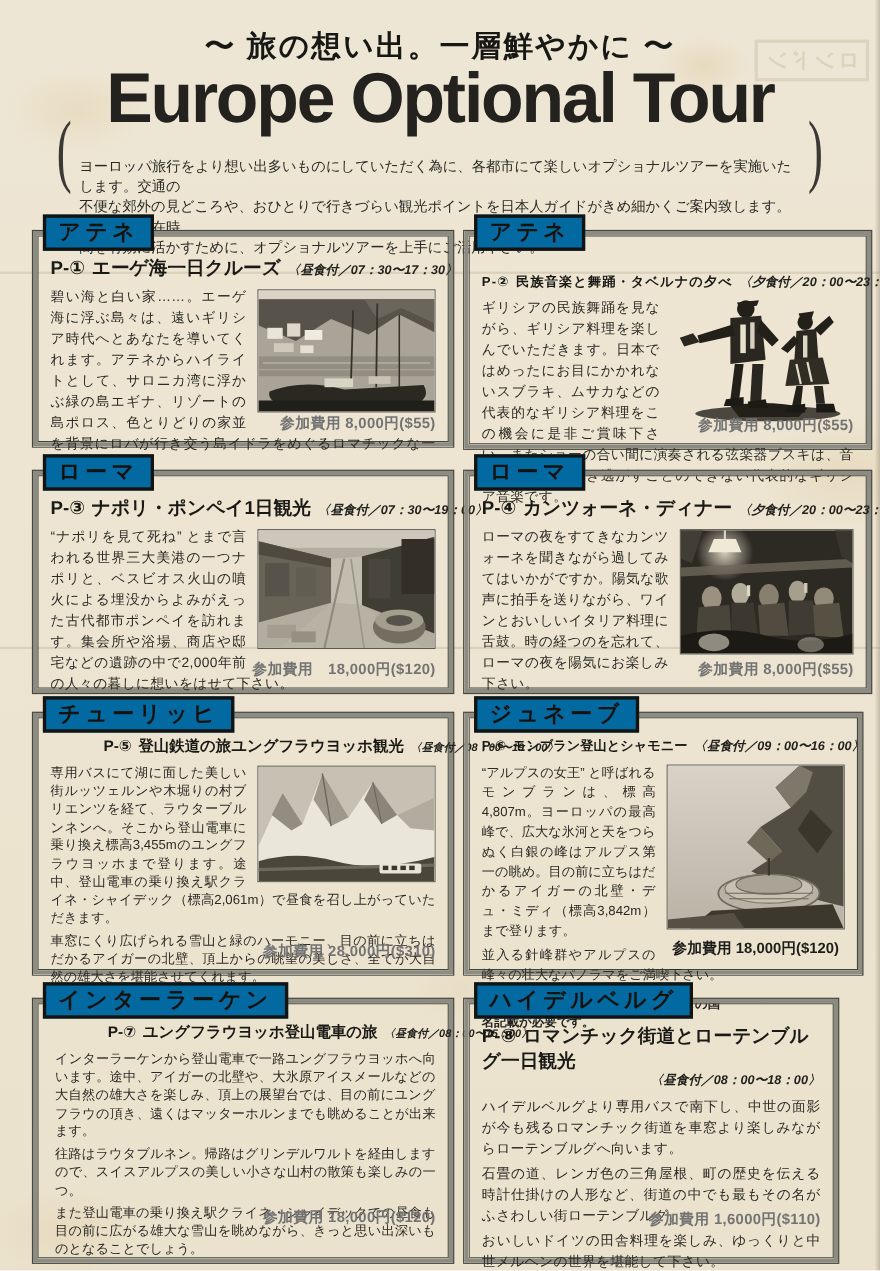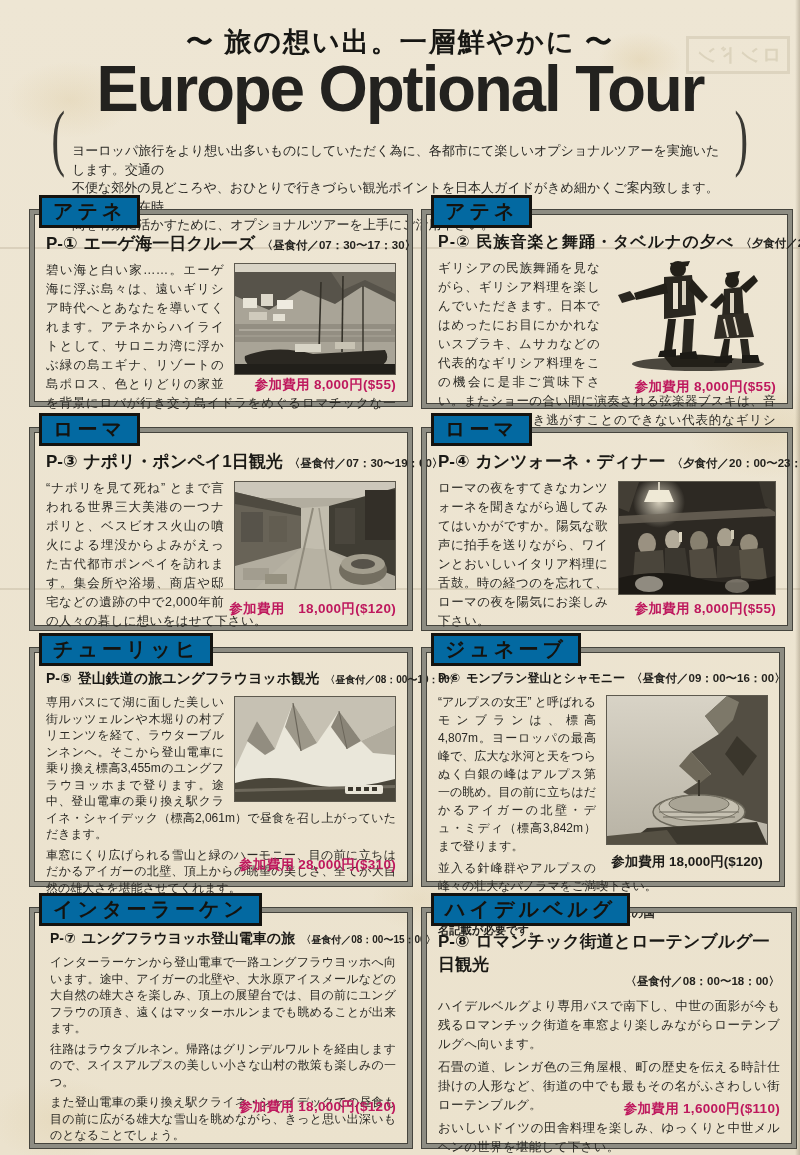--- a/index.html
+++ b/index.html
@@ -40,41 +40,41 @@
   .card{position:absolute;border:4px solid #8d8c82;
     box-shadow:0 0 0 1px #45443d, inset 0 0 0 1px #45443d;
     padding:8px 12px 6px 12px;box-sizing:border-box;}
   .city-label{position:absolute;top:-19px;left:5px;background:#0369a1;
     border:3px solid #14130f;padding:1px 11px;font-size:20px;font-weight:bold;
     letter-spacing:4px;color:#14130f;line-height:25px;white-space:nowrap;}
   .title-row{display:flex;justify-content:space-between;align-items:baseline;
     margin:10px 0 6px 0;gap:6px;}
   .tour-title{margin:0;font-size:17px;font-weight:bold;color:#1a1915;white-space:nowrap;}
   .tour-title .tno{margin-right:6px;}
-  .meal{font-size:11.5px;font-weight:bold;white-space:nowrap;color:#23221e;}
+  .meal{font-size:11.5px;font-weight:bold;white-space:nowrap;color:#23221e;font-style:italic;}
   .tbody{margin:0 0 4px 0;font-size:12.5px;line-height:19px;text-align:justify;
     letter-spacing:.3px;color:#2b2a25;}
   .photo-wrap{float:right;margin:2px 0 6px 10px;text-align:center;}
   .photo-frame{border:1px solid #5d594e;display:block;background:#fff;}
   .price{position:absolute;right:12px;bottom:8px;font-size:13.5px;font-weight:bold;
-    color:#be185d;letter-spacing:.3px;}
+    color:#737373;letter-spacing:.3px;}
   .note{font-size:11.3px;font-weight:bold;line-height:16.5px;margin:10px 0 0 0;color:#23221e;}
   .clearb{clear:both;}
 
   
   .card.p1{left:30px;top:210px;width:382px;height:196px;}
   .card.p2{left:422px;top:210px;width:370px;height:198px;}
   .card.p3{left:30px;top:428px;width:382px;height:202px;}
   .card.p4{left:422px;top:428px;width:370px;height:202px;}
   .card.p5{left:30px;top:648px;width:382px;height:238px;}
   .card.p6{left:422px;top:648px;width:362px;height:238px;}
   .card.p7{left:30px;top:908px;width:382px;height:240px;padding-left:16px;}
-  .card.p8{left:422px;top:908px;width:374px;height:240px;}
-
-  .card.p5 .tour-title,.card.p7 .tour-title{font-size:14px;}
+  .card.p8{left:422px;top:908px;width:340px;height:240px;}
+
+  .card.p5 .tour-title,.card.p7 .tour-title{font-size:14px;margin-left:48px;}
   .card.p5 .meal,.card.p7 .meal{font-size:10px;}
   .card.p5 .tbody,.card.p7 .tbody{font-size:12px;line-height:16.5px;letter-spacing:0;}
   .card.p6 .tbody{font-size:12px;line-height:18px;letter-spacing:0;}
   .card.p8 .meal-line{text-align:right;font-size:11.5px;font-weight:bold;margin:-2px 0 8px 0;}
   .card.p8 .tour-title{white-space:normal;}
   .card.p7 .price{bottom:28px;}
   .card.p8 .price{bottom:26px;}
   .card.p6 .note{width:225px;}
   .card.p6 .pw-price{margin-top:8px;font-size:13.5px;font-weight:bold;text-align:center;}
   .dancers{margin:-6px 0 0 6px;}
@@ -127,21 +127,21 @@
       <path d="M0,100 H160 V110 H0 Z" fill="#211f1a"></path>
     </svg>
   </div>
   <p class="tbody">碧い海と白い家……。エーゲ海に浮ぶ島々は、遠いギリシア時代へとあなたを導いてくれます。アテネからハイライトとして、サロニカ湾に浮かぶ緑の島エギナ、リゾートの島ポロス、色とりどりの家並を背景にロバが行き交う島イドラをめぐるロマチックな一日です。</p>
   <div class="price">参加費用 8,000円($55)</div>
 </section>
 
 <section class="card p2">
   <div class="city-label">アテネ</div>
   <div class="title-row">
-    <h2 class="tour-title" style="font-size:16px;letter-spacing:1px;"><span class="tno">P-②</span><span>民族音楽と舞踊・タベルナの夕べ</span></h2>
+    <h2 class="tour-title" style="font-size:12px;letter-spacing:1px;margin-top:16px;"><span class="tno">P-②</span><span>民族音楽と舞踊・タベルナの夕べ</span></h2>
     <div class="meal">〈夕食付／20：00〜23：00〉</div>
   </div>
   <div class="photo-wrap dancers">
     <svg width="170" height="124" viewBox="0 0 170 124">
       <ellipse cx="92" cy="111" rx="66" ry="7" fill="#2e2b24" opacity=".85"></ellipse>
       <path d="M58,104 Q90,98 128,106 L120,114 L66,114 Z" fill="#232019"></path>
 
       <circle cx="72" cy="16" r="8" fill="#232019"></circle>
       <path d="M64,10 L84,8 L82,13 L66,15 Z" fill="#232019"></path>
       <path d="M58,24 L86,22 L90,62 L58,66 Z" fill="#2a2720"></path>

